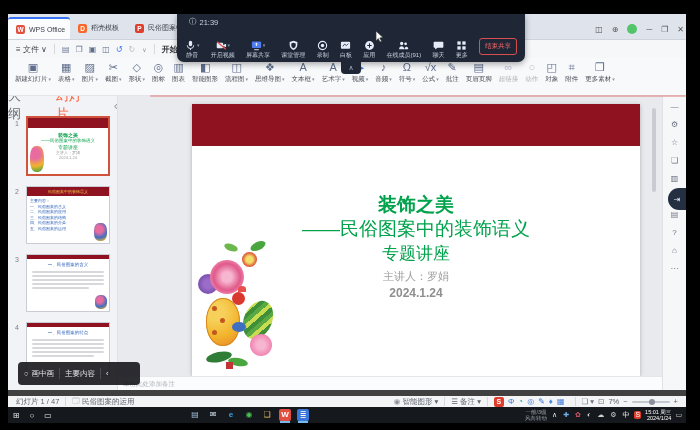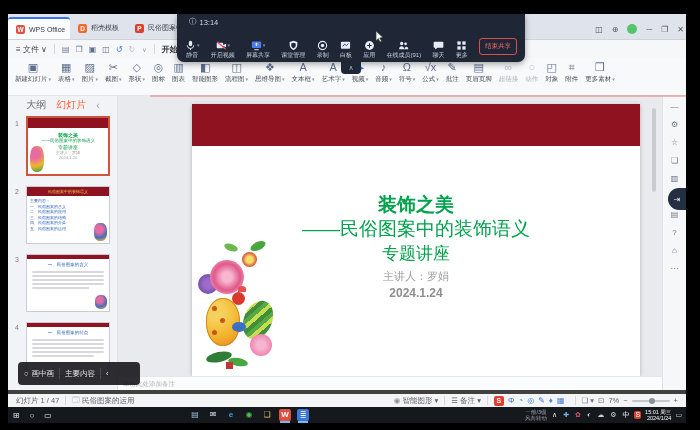--- a/index.html
+++ b/index.html
@@ -34,21 +34,21 @@
 .endbtn{border:1px solid #d94f4f;color:#ff6b6b;font-size:6.5px;border-radius:3px;padding:3px 5px;margin-bottom:4px;white-space:nowrap;cursor:pointer}
 .meettab{position:absolute;left:341px;top:62px;width:20px;height:12px;background:#1f2737;border-radius:0 0 4px 4px;color:#aeb7c8;font-size:7px;text-align:center;line-height:11px;z-index:50}
 
 .winctl{position:absolute;top:24px;right:16px;display:flex;gap:9px;font-size:8px;color:#555;align-items:center}
 .avatar{width:10px;height:10px;border-radius:50%;background:#52c46a;display:inline-block}
 .sharebtn{position:absolute;top:43px;right:16px;height:13px;background:#f7692b;border-radius:3px;color:#fff;font-size:7.5px;display:flex;align-items:center;gap:2px;padding:0 6px;cursor:pointer}
 .cloudic{position:absolute;top:44px;right:58px;font-size:9px;color:#8a8f98}
 
 .canvas{position:absolute;left:8px;top:96px;width:678px;height:294px;background:#e9eaee}
 .lpanel{position:absolute;left:8px;top:96px;width:110px;height:294px;background:#f2f3f6;border-right:1px solid #dfe1e6;overflow:hidden}
-.ptabs{position:absolute;left:0;top:2px;width:110px;height:14px;font-size:10px;display:flex;gap:10px;justify-content:center;align-items:center;color:#6b7078}
+.ptabs{position:absolute;left:0;top:2px;width:110px;height:14px;font-size:13px;display:flex;gap:28px;justify-content:center;align-items:center;color:#6b7078}
 .thumb{position:absolute;left:18px;width:84px;background:#fff;border:1px solid #c9ccd3;overflow:hidden}
 .thumb.sel{border:2px solid #d0543c}
 .tnum{position:absolute;left:7px;font-size:7px;color:#7a7e86}
 .redband{background:#8e121f;width:100%}
 .gline{height:2px;background:#d8d8dc;margin:2px 5px 0 5px;border-radius:1px}
 
 .slide{position:absolute;left:192px;top:104px;width:448px;height:272px;background:#fff;box-shadow:0 1px 4px rgba(0,0,0,.25)}
 .sband{position:absolute;left:0;top:0;width:448px;height:42px;background:#8e121f}
 .stitle{position:absolute;left:0;top:88px;width:448px;text-align:center;font-size:19px;font-weight:bold;color:#00a24b}
 .ssub{position:absolute;left:0;top:112px;width:448px;text-align:center;font-size:19px;color:#00a24b}
@@ -58,21 +58,21 @@
 
 .art{position:absolute;left:6px;top:136px;width:82px;height:130px}
 .art i{position:absolute;border-radius:50%}
 
 .rtool{position:absolute;left:662px;top:96px;width:24px;height:294px;background:#f6f7f9;border-left:1px solid #e0e2e6;display:flex;flex-direction:column;align-items:center;padding-top:6px;gap:9px}
 .rtool span{font-size:8px;color:#6b7280;line-height:9px}
 .rhandle{position:absolute;left:668px;top:188px;width:18px;height:22px;background:#243042;border-radius:11px 0 0 11px;color:#e6ecf7;font-size:8px;display:flex;align-items:center;justify-content:center;z-index:5}
 .vscroll{position:absolute;left:652px;top:108px;width:4px;height:84px;background:#c8cbd2;border-radius:2px}
 
 .notes{position:absolute;left:118px;top:376px;width:544px;height:14px;background:#fbfcfd;border-top:1px solid #e4e6ea;font-size:6.5px;color:#b0b3ba;line-height:14px;padding-left:5px}
-.status{position:absolute;left:8px;top:390px;width:678px;height:17px;background:#f3f4f6;border-top:4px solid #404040;display:flex;align-items:center;font-size:7.5px;color:#5f646d}
+.status{position:absolute;left:8px;top:390px;width:678px;height:17px;background:#f3f4f6;border-top:6px solid #404040;display:flex;align-items:center;font-size:7.5px;color:#5f646d}
 .sdiv{width:1px;height:9px;background:#d6d8dd;margin:0 6px}
 .sbadge{width:10px;height:10px;background:#e03e2d;border-radius:2px;color:#fff;font-size:7px;font-weight:bold;text-align:center;line-height:10px}
 .stool{font-size:8px}
 .ztrack{width:38px;height:2px;background:#c3c7cf;border-radius:1px;position:relative}
 .zhandle{position:absolute;left:45%;top:-2px;width:6px;height:6px;border-radius:50%;background:#8a8f9a}
 
 .pip{position:absolute;left:18px;top:362px;width:122px;height:23px;background:rgba(22,22,28,.9);border-radius:4px;display:flex;align-items:center;color:#e8e8ec;font-size:7.5px;z-index:20}
 .pip .pdiv{width:1px;height:11px;background:#4a4a52;margin:0 5px}
 
 .taskbar{position:absolute;left:8px;top:407px;width:678px;height:16px;background:#15181d;display:flex;align-items:center;z-index:30}
@@ -364,21 +364,21 @@
       <span>▤</span>
       <span>?</span>
       <span>⌂</span>
       <span>⋯</span>
     </div>
   <div class="rhandle">⇥</div>
 
   <div class="meetbar">
     <div class="meettime">
       <span>ⓘ</span>
-      <span>13:14</span>
+      <span>21:39</span>
     </div>
     <div class="mrow">
       <div class="mbtn">
         <span class="irow">
             <svg width="11" height="11" viewBox="0 0 12 12">
               <rect x="4.2" y="0.8" width="3.6" height="6" rx="1.8" fill="#e6ecf7"></rect>
               <path d="M2.5 5.8a3.5 3.5 0 0 0 7 0" stroke="#e6ecf7" fill="none"></path>
               <line x1="6" y1="9.3" x2="6" y2="11" stroke="#e6ecf7"></line>
             </svg>
             <span class="mcaret">▾</span>

